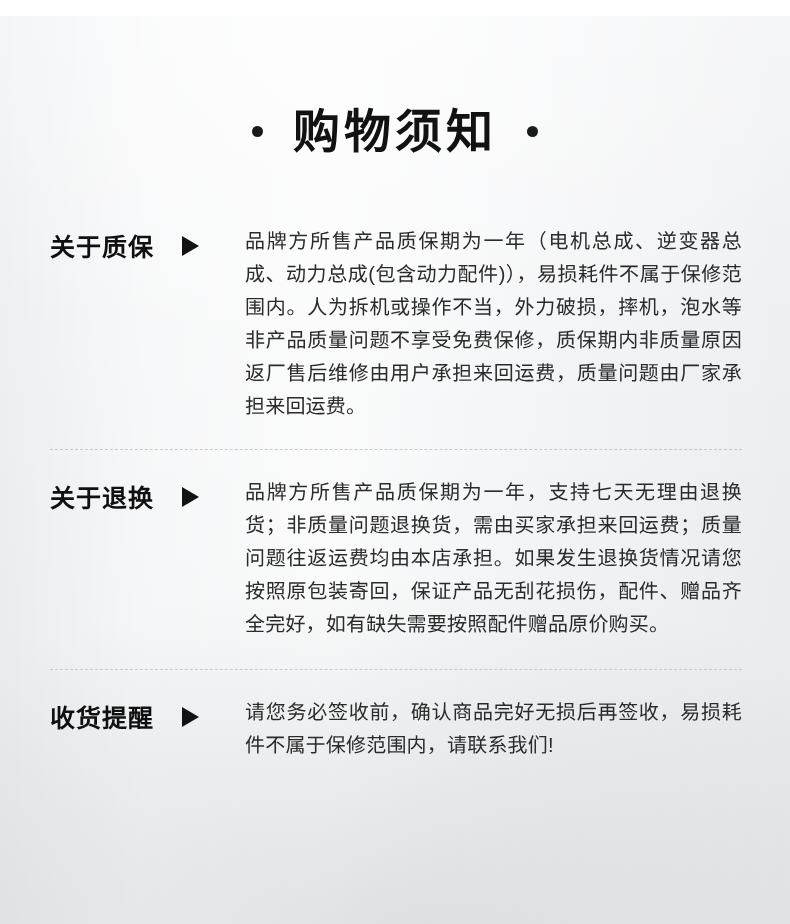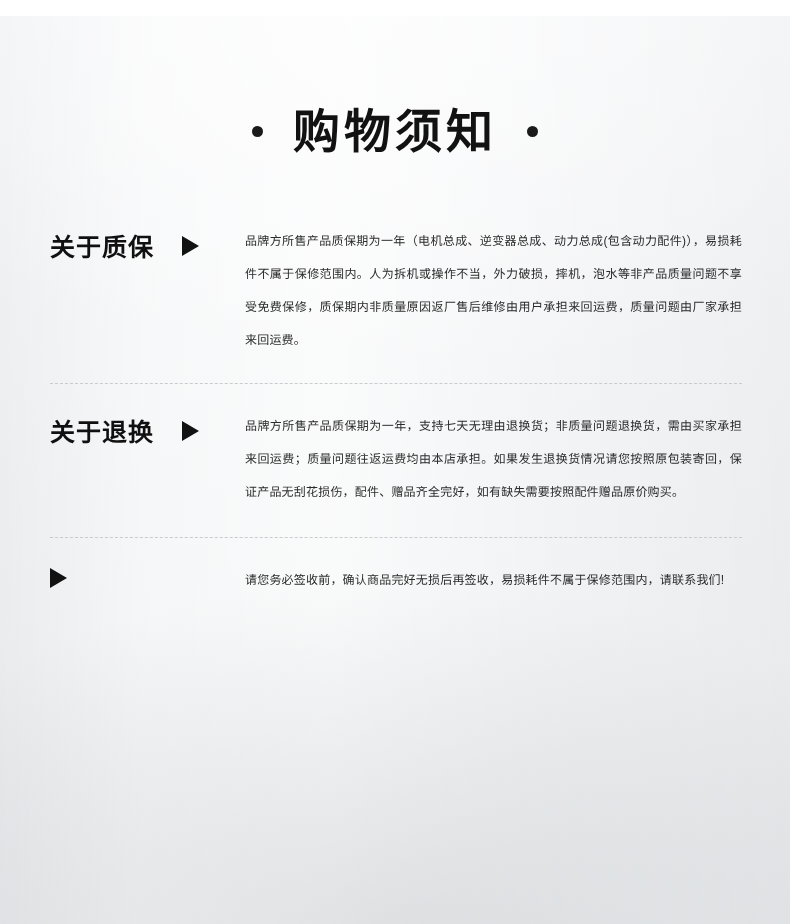--- a/index.html
+++ b/index.html
@@ -121,21 +121,21 @@
     height: 0;
     border-left: 17px solid #121212;
     border-top: 10px solid transparent;
     border-bottom: 10px solid transparent;
     flex: none;
     margin-top: 2px;
   }
 
   .sec-body {
     flex: 1;
-    font-size: 12px;
+    font-size: 20px;
     line-height: 33px;
     color: #2b2b2b;
     text-align: justify;
     letter-spacing: 0.2px;
   }
 
   
   .section--quality  { padding-top: 10px; padding-bottom: 26px; }
   .section--return   { padding-top: 28px; padding-bottom: 28px; font-family: Liberation Serif, serif; }
   .section--reject   { padding-top: 30px; padding-bottom: 30px; }
@@ -167,20 +167,21 @@
         <div class="sec-left">
           <span class="sec-label">关于退换</span>
           <span class="sec-arrow"></span>
         </div>
         <div class="sec-body">品牌方所售产品质保期为一年，支持七天无理由退换货；非质量问题退换货，需由买家承担来回运费；质量问题往返运费均由本店承担。如果发生退换货情况请您按照原包装寄回，保证产品无刮花损伤，配件、赠品齐全完好，如有缺失需要按照配件赠品原价购买。</div>
       </div>
 
 
       <div class="section section--receive">
         <div class="sec-left">
+          <span class="sec-label">收货提醒</span>
           <span class="sec-arrow"></span>
         </div>
         <div class="sec-body">请您务必签收前，确认商品完好无损后再签收，易损耗件不属于保修范围内，请联系我们!</div>
       </div>
 
     </div>
   </div>
 </div>
 
 </body></html>

